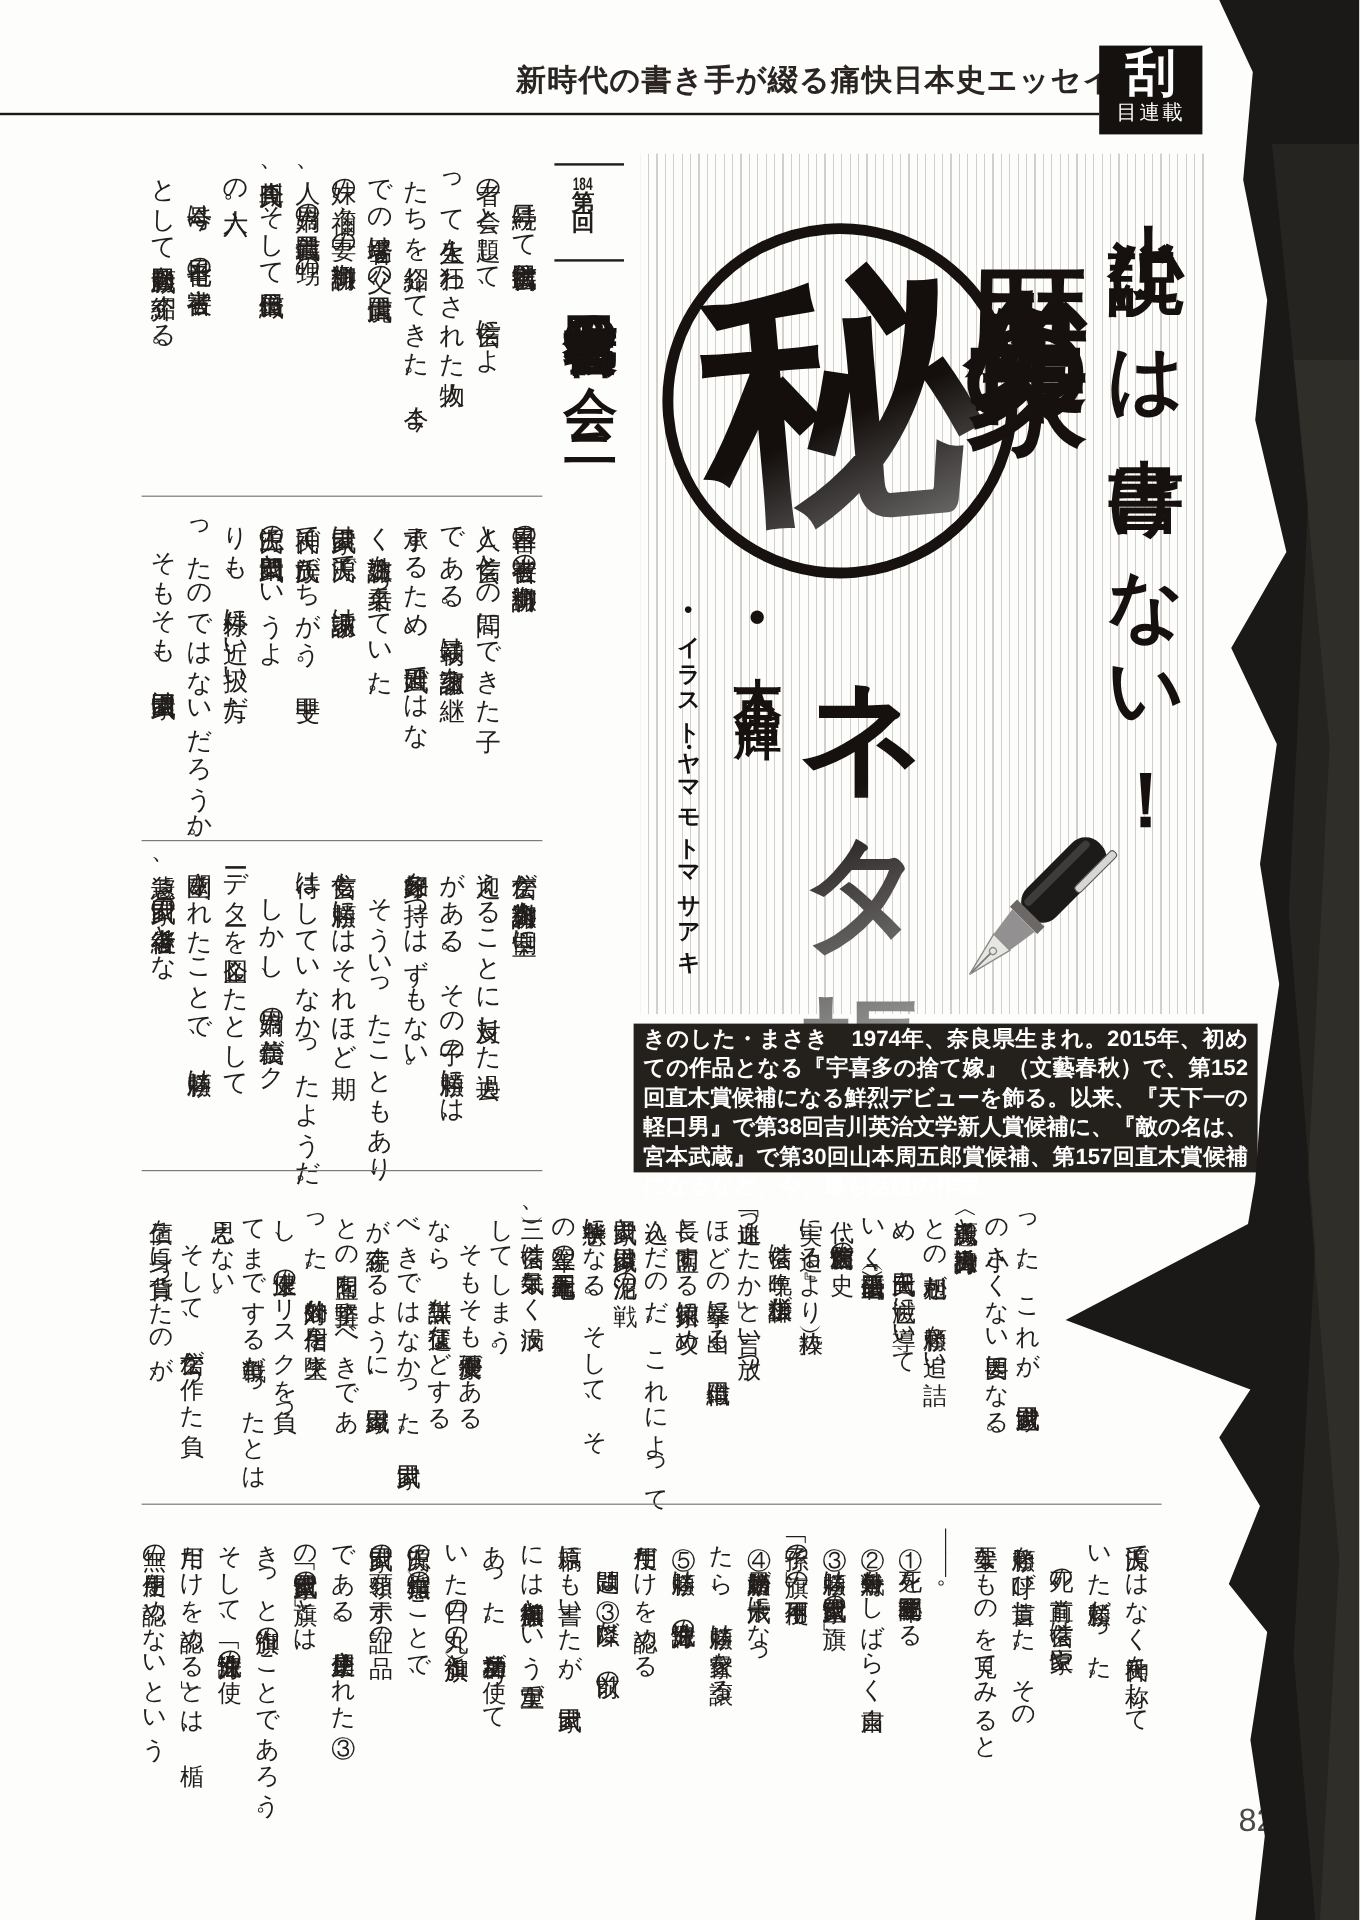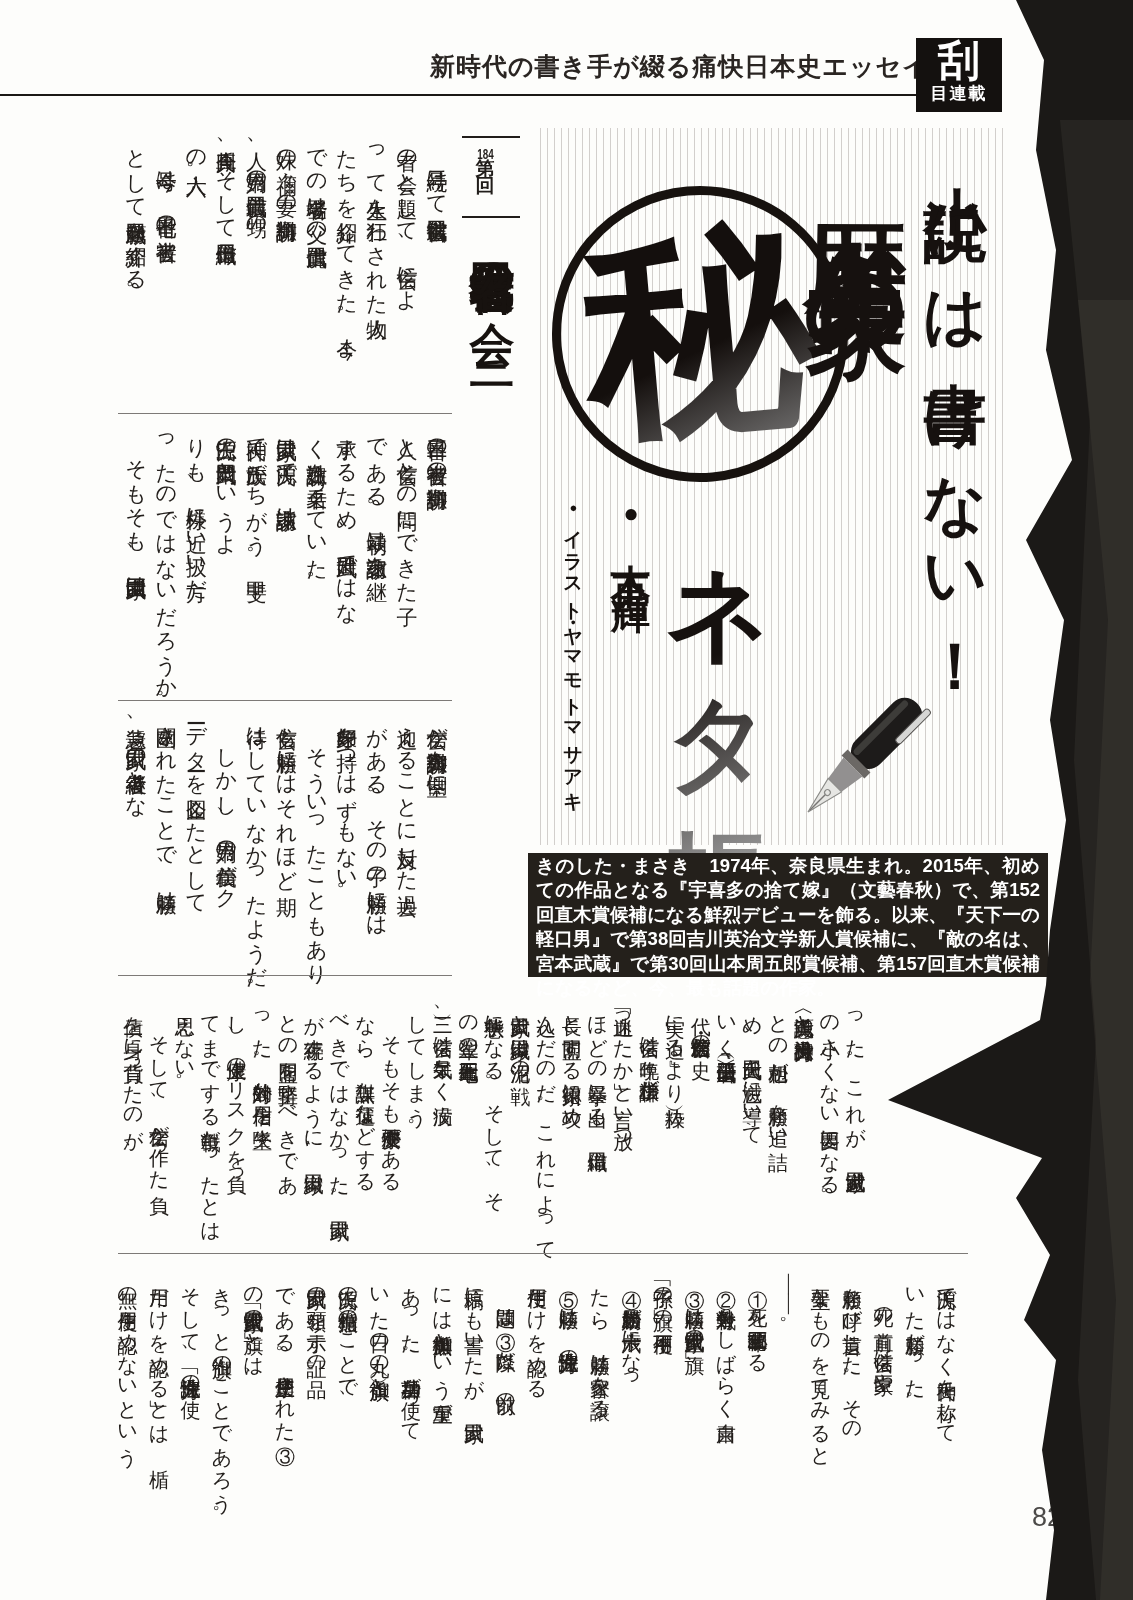--- a/index.html
+++ b/index.html
@@ -6,21 +6,21 @@
   .page{position:relative;width:1133px;height:1600px;margin:0 auto;background:#fdfdfb;overflow:hidden;
         font-family:"Liberation Serif","DejaVu Serif",serif;color:#211d1a;}
   .abs{position:absolute;}
 
   
   .tagline{left:430px;top:50px;width:480px;font-size:25px;font-weight:700;letter-spacing:1px;color:#2a2522;white-space:nowrap;}
   .header-rule{left:0;top:94px;width:916px;height:2px;background:#1b1815;}
   .badge{left:916px;top:38px;width:86px;height:74px;background:#14110f;color:#fff;text-align:center;
          font-family:"Liberation Sans","DejaVu Sans",sans-serif;}
   .badge-top{display:block;font-size:42px;font-weight:900;line-height:46px;}
-  .badge-bottom{display:block;font-size:17px;font-weight:700;letter-spacing:2px;line-height:20px;}
+  .badge-bottom{display:block;font-size:17px;font-weight:400;letter-spacing:2px;line-height:20px;}
 
   
   .stripes{left:534px;top:128px;width:472px;height:717px;
            background:repeating-linear-gradient(90deg,transparent 0 6px,#d2cfcc 6px 7px);}
   .vt{writing-mode:vertical-rl;text-orientation:mixed;}
   .catch{left:912px;top:136px;height:700px;font-size:63px;font-weight:800;letter-spacing:13px;color:#16110f;white-space:nowrap;}
   .main-upper{left:788px;top:142px;height:660px;font-size:102px;font-weight:900;letter-spacing:16px;white-space:nowrap;
       font-family:"Liberation Sans","DejaVu Sans",sans-serif;
       background:linear-gradient(to bottom,#16110f 0%,#16110f 62%,#8d8d8d 100%);
       -webkit-background-clip:text;background-clip:text;color:transparent;}

